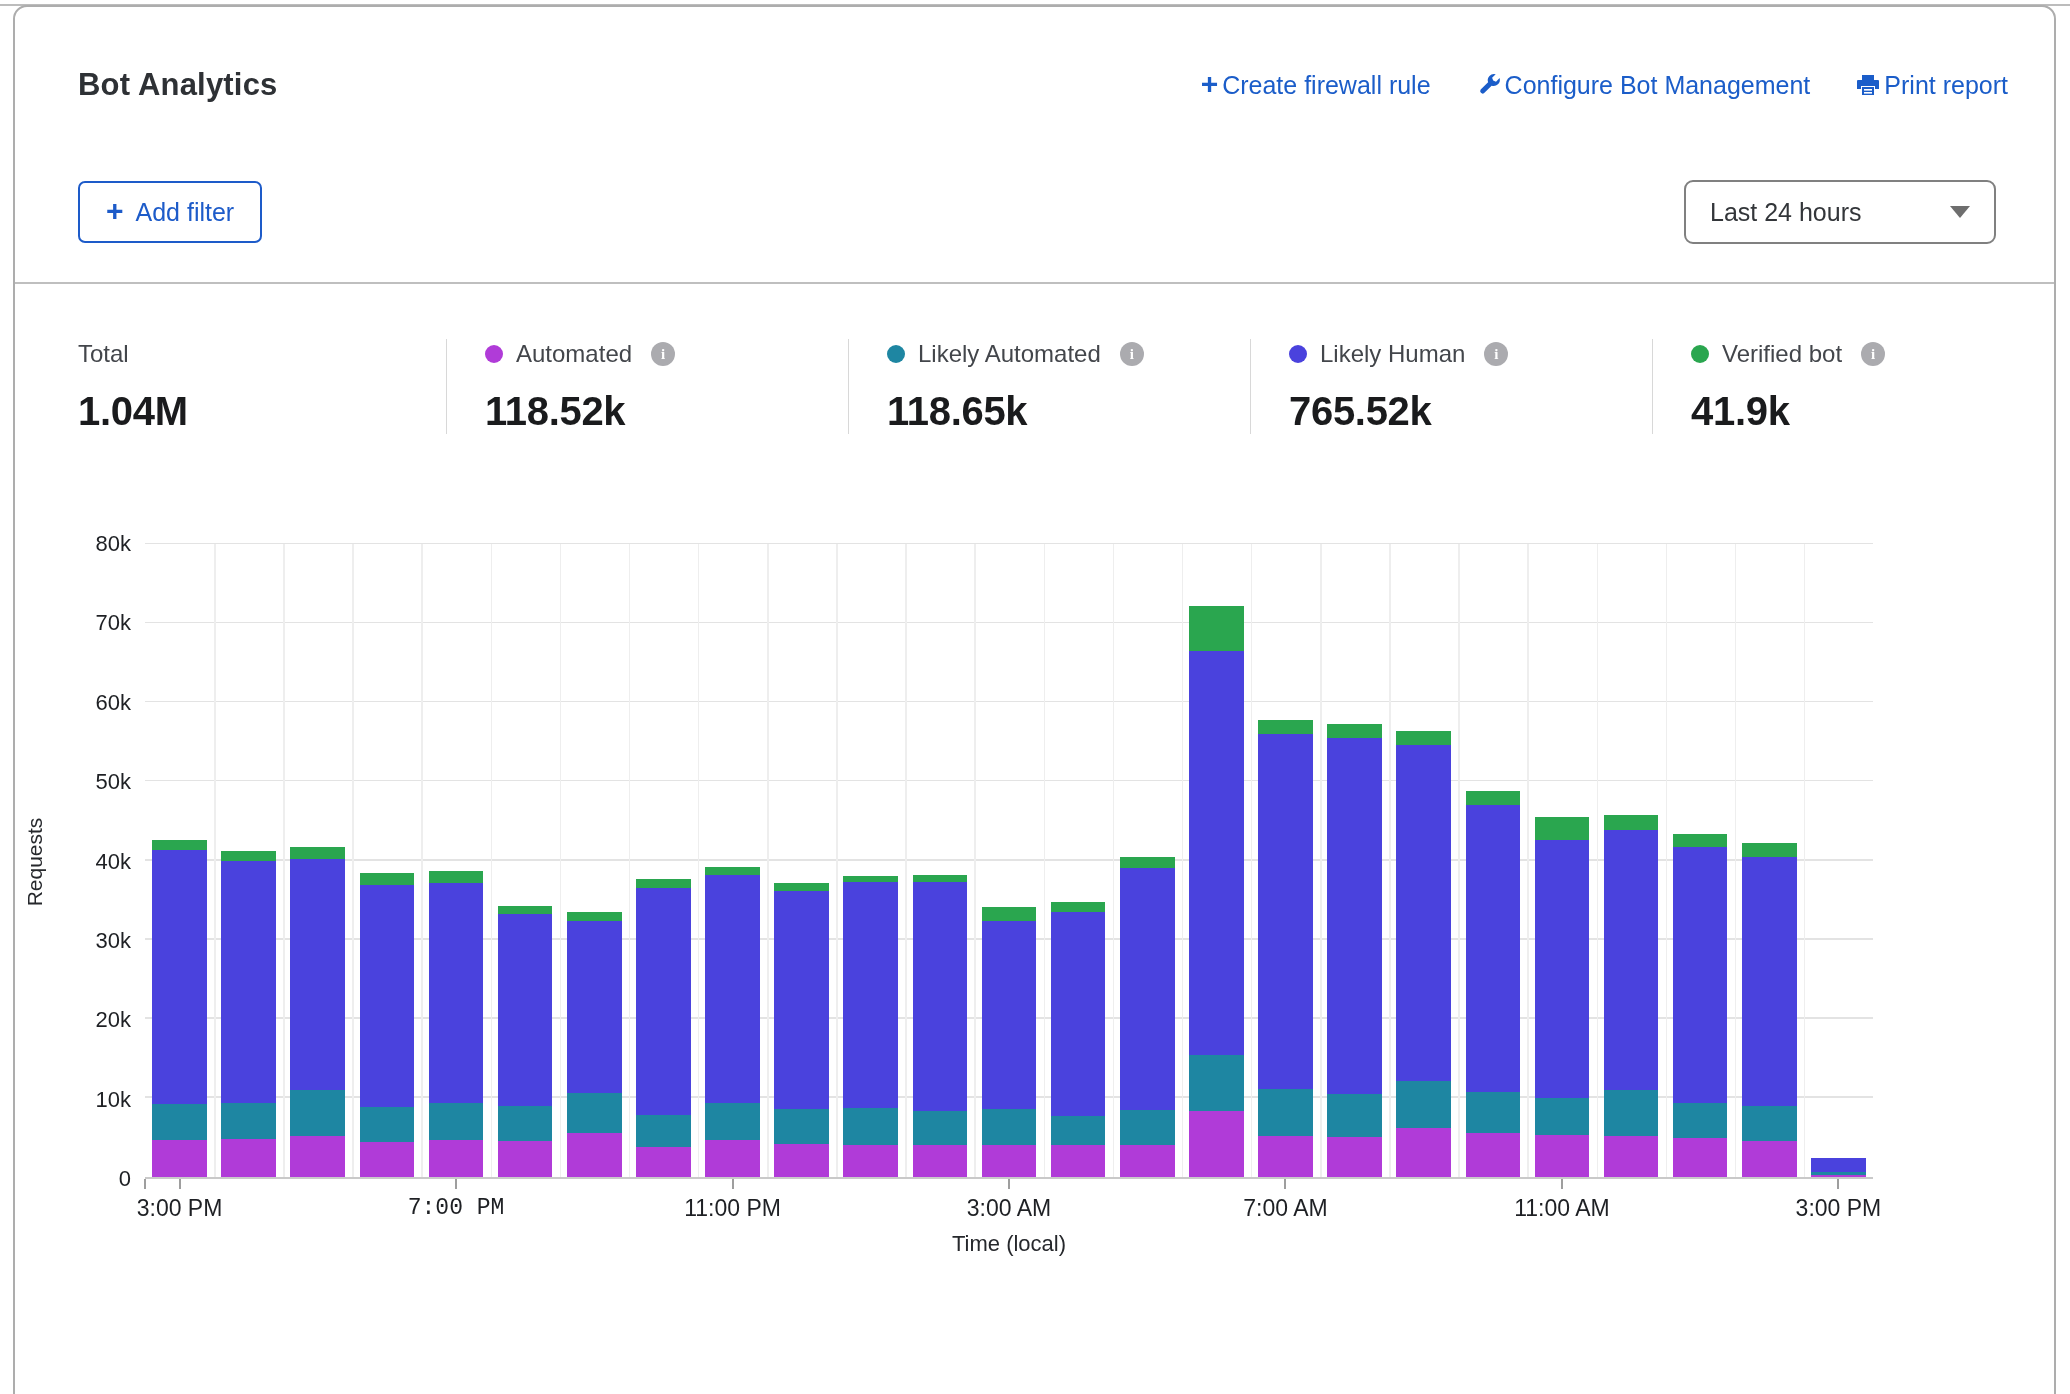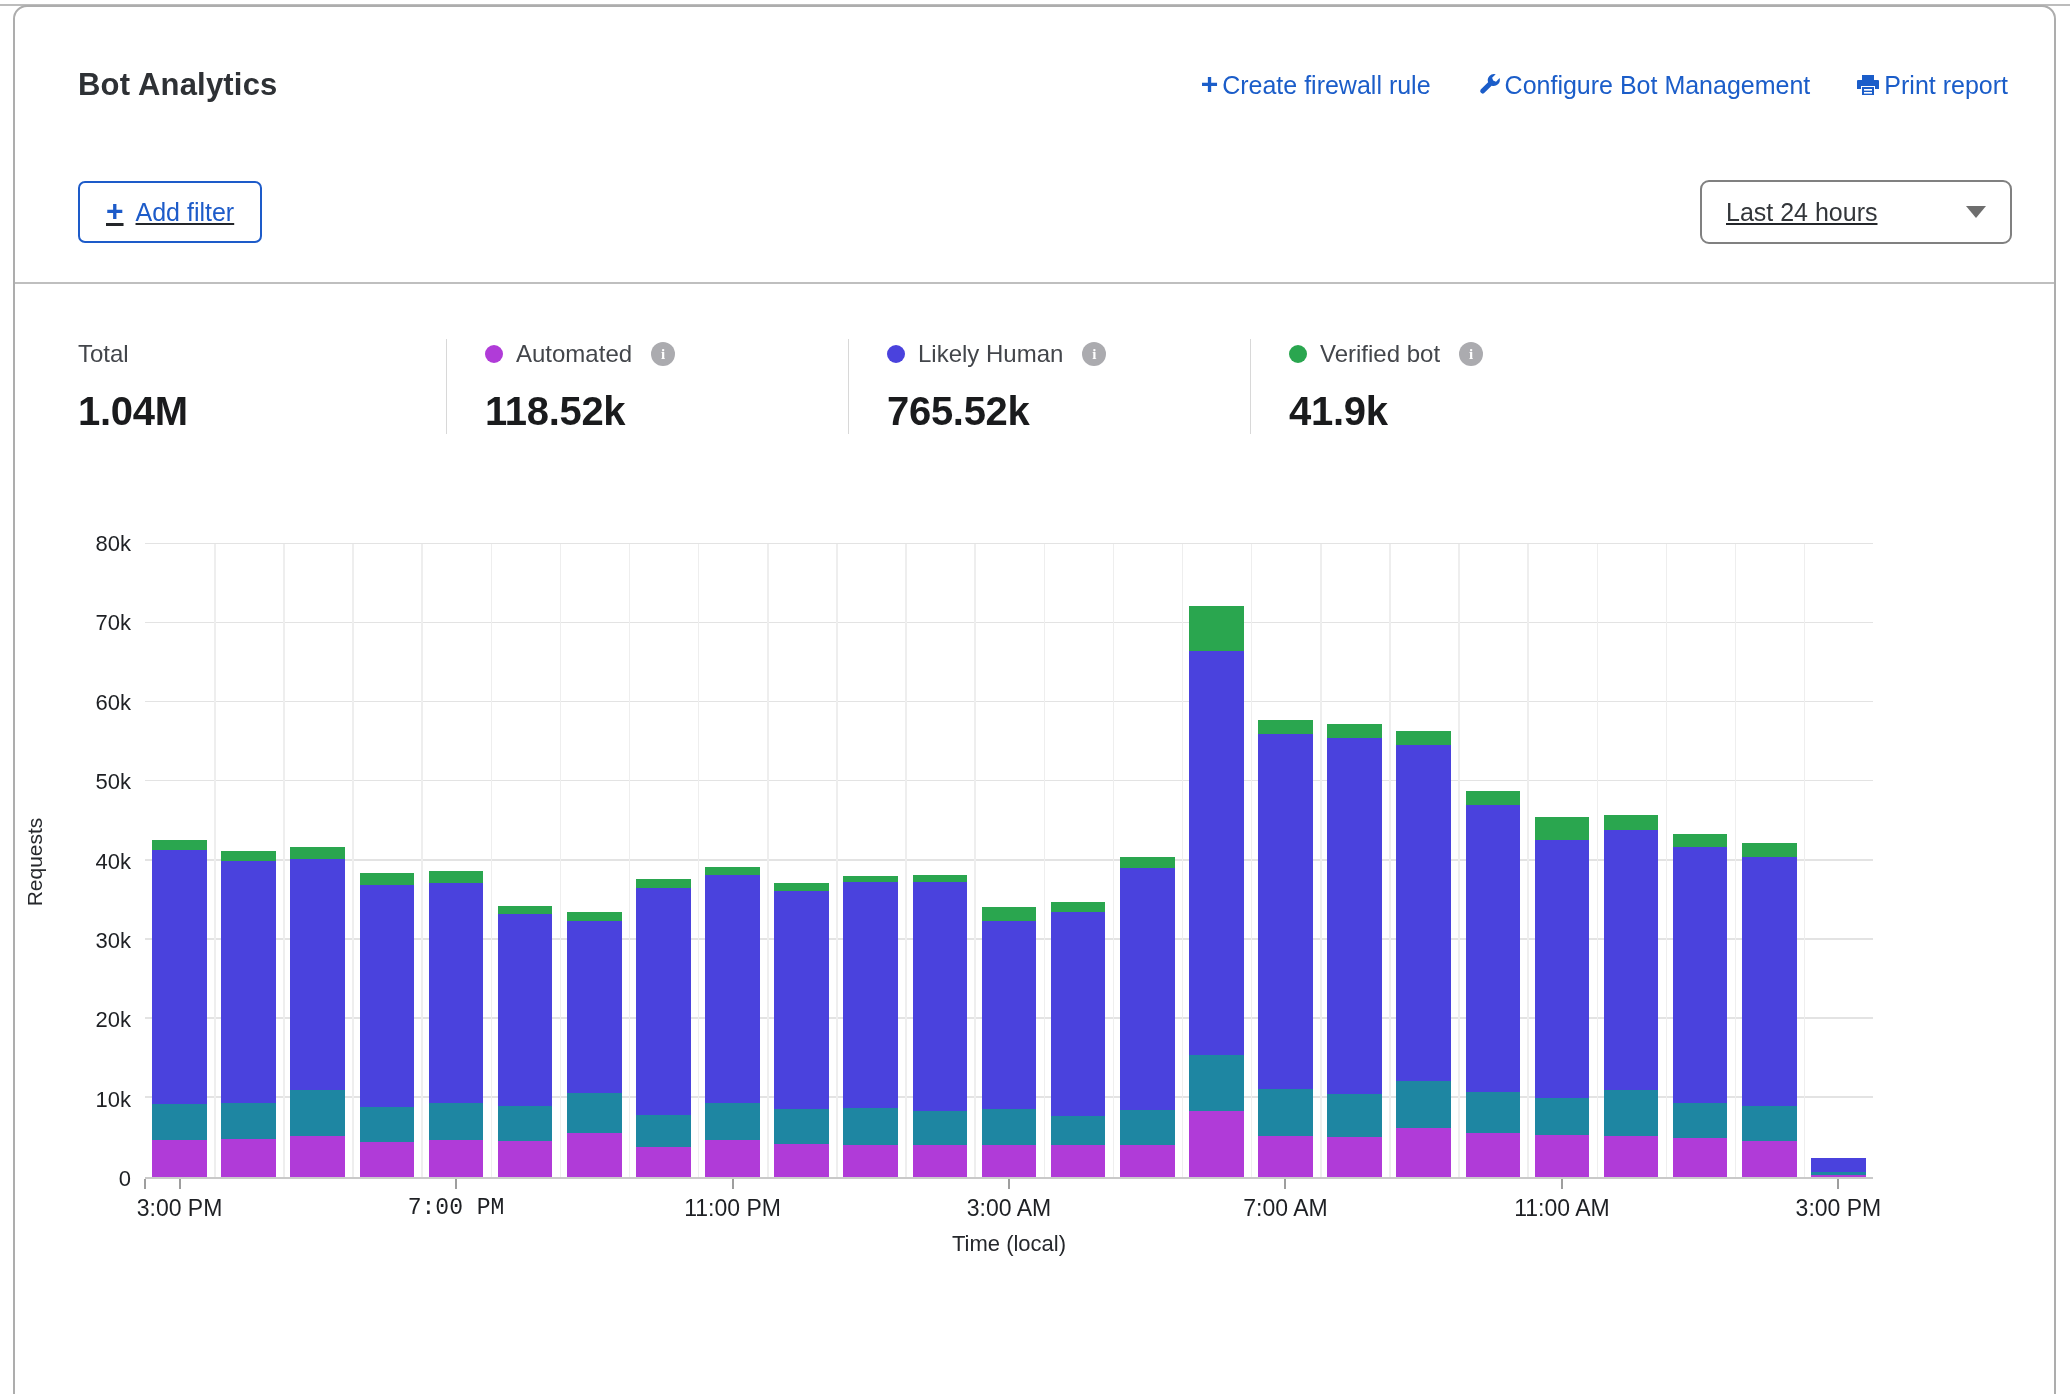--- a/index.html
+++ b/index.html
@@ -14,21 +14,21 @@
     padding:60px 46px 0 63px; }
   .page-title { font-size:31px; font-weight:700; color:#2e3135; line-height:36px; letter-spacing:.2px; }
   .actions { display:flex; align-items:center; gap:46px; }
   .action-link { display:flex; align-items:center; gap:4px; color:#1b5dc9;
     font-size:25px; font-weight:500; cursor:pointer; }
   .plus-glyph { font-size:30px; font-weight:600; line-height:24px; position:relative; top:-1px; }
   .plus-glyph::before { content:"+"; }
   .action-svg { width:24px; height:24px; fill:#1b5dc9; }
 
   .filter-row { display:flex; justify-content:space-between; align-items:center;
-    margin-top:77px; padding:0 42px 0 63px;text-decoration:underline; }
+    margin-top:77px; padding:0 58px 0 63px; }
   .add-filter-btn { display:flex; align-items:center; gap:12px; height:62px; padding:0 26px;
     border:2px solid #1d5bc9; border-radius:7px; background:#fff; color:#1d5bc9;
     font-size:25px; font-weight:500; cursor:pointer; }
   .time-range { display:flex; align-items:center; justify-content:space-between;
     width:312px; height:64px; padding:0 24px; border:2px solid #808080; border-radius:9px;
     background:#fff; font-size:25px; color:#33363a; cursor:pointer; }
   .caret-down { width:0; height:0; border-left:10px solid transparent;
     border-right:10px solid transparent; border-top:12px solid #6e6e6e; }
 
   .panel-divider { margin-top:38px; border-top:2px solid #bfbfbf; }
@@ -124,20 +124,28 @@
       </div>
       <div class="stat-value">1.04M</div>
     </div>
     <div class="stat">
       <div class="stat-label-row">
         <span class="stat-dot" style="background: rgb(176, 59, 216);"></span>
         <span>Automated</span>
         <span class="info-icon"></span>
       </div>
       <div class="stat-value">118.52k</div>
+    </div>
+    <div class="stat">
+      <div class="stat-label-row">
+        <span class="stat-dot" style="background: rgb(30, 134, 162);"></span>
+        <span>Likely Automated</span>
+        <span class="info-icon"></span>
+      </div>
+      <div class="stat-value">118.65k</div>
     </div>
     <div class="stat">
       <div class="stat-label-row">
         <span class="stat-dot" style="background: rgb(74, 66, 221);"></span>
         <span>Likely Human</span>
         <span class="info-icon"></span>
       </div>
       <div class="stat-value">765.52k</div>
     </div>
     <div class="stat">

